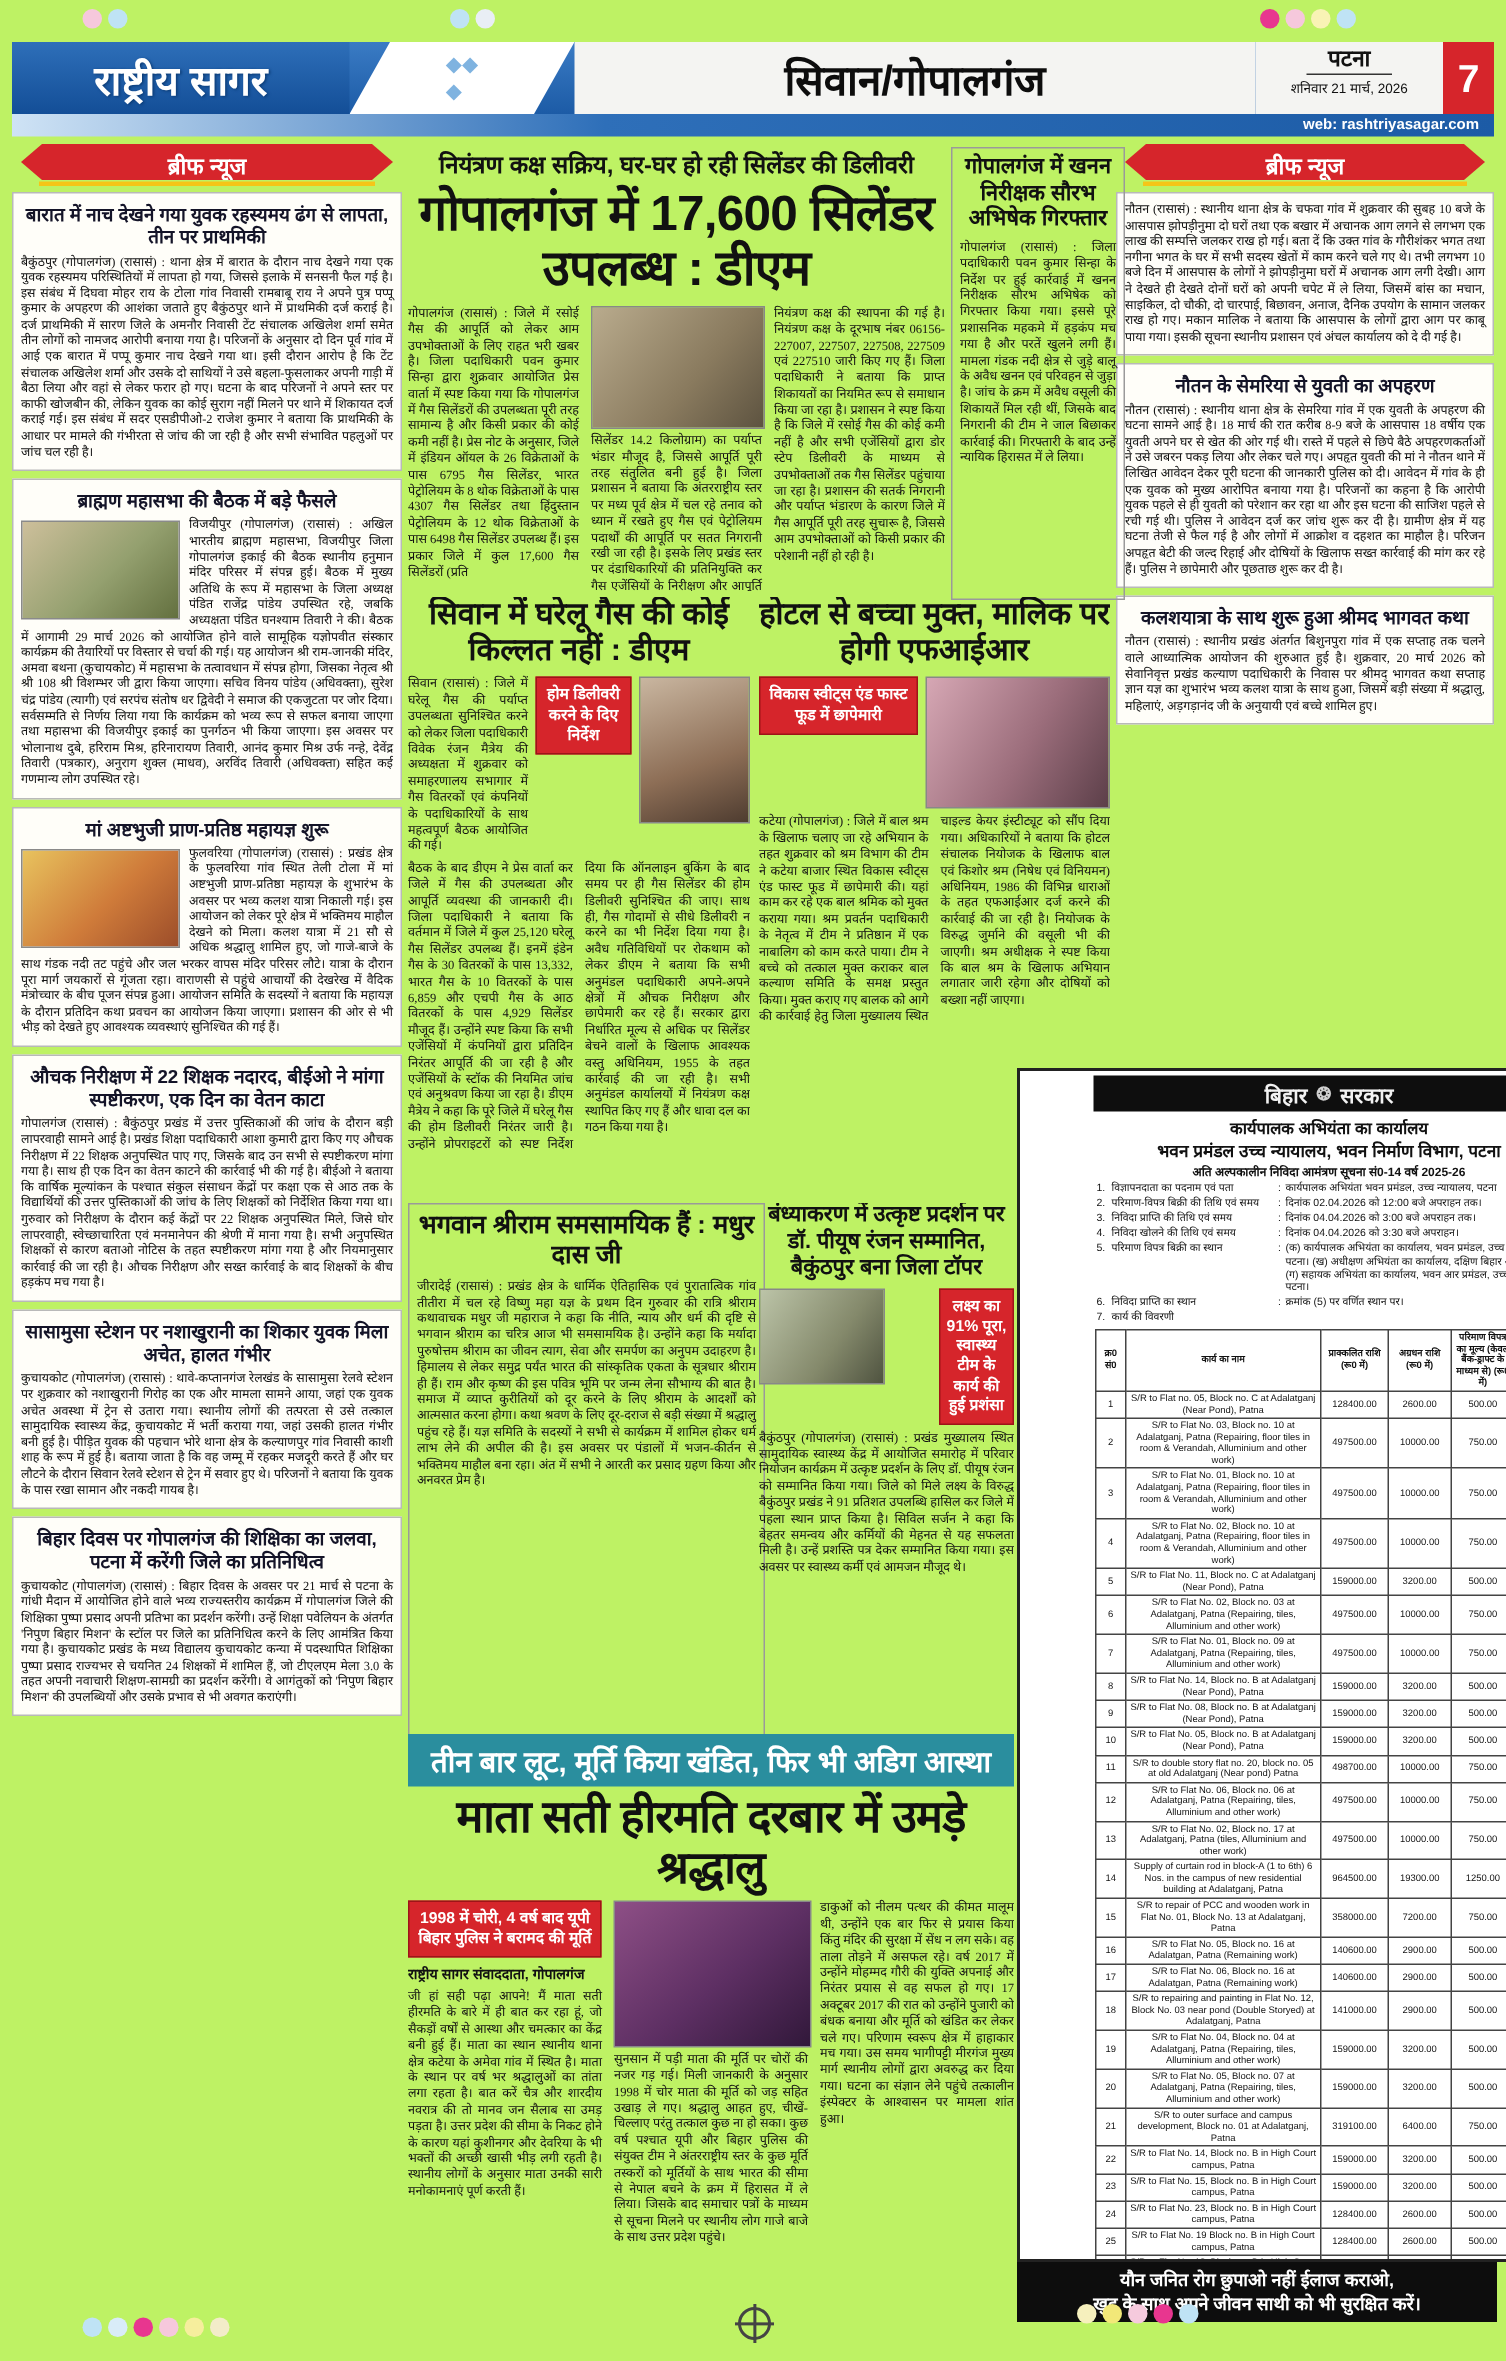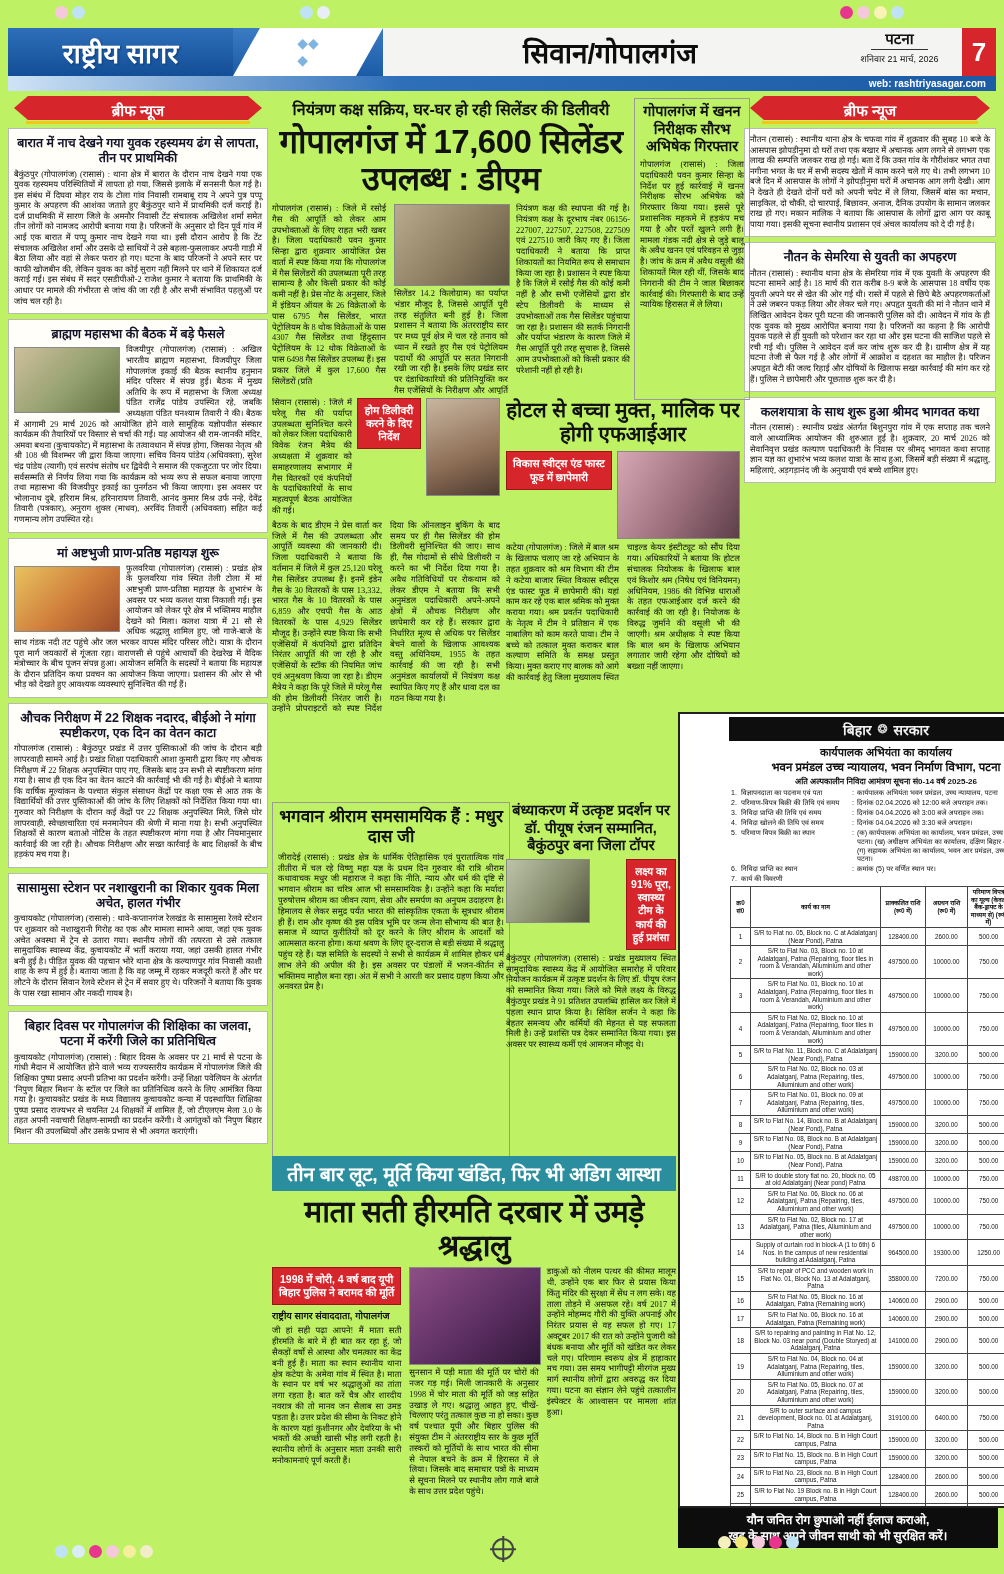--- a/index.html
+++ b/index.html
@@ -194,20 +194,21 @@
       <div class="body">नियंत्रण कक्ष की स्थापना की गई है। नियंत्रण कक्ष के दूरभाष नंबर 06156-227007, 227507, 227508, 227509 एवं 227510 जारी किए गए हैं। जिला पदाधिकारी ने बताया कि प्राप्त शिकायतों का नियमित रूप से समाधान किया जा रहा है। प्रशासन ने स्पष्ट किया है कि जिले में रसोई गैस की कोई कमी नहीं है और सभी एजेंसियों द्वारा डोर स्टेप डिलीवरी के माध्यम से उपभोक्ताओं तक गैस सिलेंडर पहुंचाया जा रहा है। प्रशासन की सतर्क निगरानी और पर्याप्त भंडारण के कारण जिले में गैस आपूर्ति पूरी तरह सुचारू है, जिससे आम उपभोक्ताओं को किसी प्रकार की परेशानी नहीं हो रही है।</div>
     </div>
   </section>
 
   <aside class="art boxed" style="left:634px;top:98px;width:104px;height:292px;">
     <div class="h4head">गोपालगंज में खनन निरीक्षक सौरभ अभिषेक गिरफ्तार</div>
     <div class="body">गोपालगंज (रासासं) : जिला पदाधिकारी पवन कुमार सिन्हा के निर्देश पर हुई कार्रवाई में खनन निरीक्षक सौरभ अभिषेक को गिरफ्तार किया गया। इससे पूरे प्रशासनिक महकमे में हड़कंप मच गया है और परतें खुलने लगी हैं। मामला गंडक नदी क्षेत्र से जुड़े बालू के अवैध खनन एवं परिवहन से जुड़ा है। जांच के क्रम में अवैध वसूली की शिकायतें मिल रही थीं, जिसके बाद निगरानी की टीम ने जाल बिछाकर कार्रवाई की। गिरफ्तारी के बाद उन्हें न्यायिक हिरासत में ले लिया।</div>
   </aside>
 
   <section class="art" style="left:272px;top:398px;width:228px;height:400px;">
+    <div class="h2head">सिवान में घरेलू गैस की कोई किल्लत नहीं : डीएम</div>
     <div style="display:flex;gap:5px;margin-bottom:4px;">
       <div class="body" style="flex:1;">सिवान (रासासं) : जिले में घरेलू गैस की पर्याप्त उपलब्धता सुनिश्चित करने को लेकर जिला पदाधिकारी विवेक रंजन मैत्रेय की अध्यक्षता में शुक्रवार को समाहरणालय सभागार में गैस वितरकों एवं कंपनियों के पदाधिकारियों के साथ महत्वपूर्ण बैठक आयोजित की गई।</div>
       <div style="width:64px;flex:none;">
         <div class="redbox">होम डिलीवरी करने के दिए निर्देश</div>
       </div>
       <div class="aphoto" style="width:72px;height:96px;flex:none;background:linear-gradient(160deg,#c9b6a0,#8d6e56 60%,#4e3c30);"></div>
     </div>
     <div class="body twocol">बैठक के बाद डीएम ने प्रेस वार्ता कर जिले में गैस की उपलब्धता और आपूर्ति व्यवस्था की जानकारी दी। जिला पदाधिकारी ने बताया कि वर्तमान में जिले में कुल 25,120 घरेलू गैस सिलेंडर उपलब्ध हैं। इनमें इंडेन गैस के 30 वितरकों के पास 13,332, भारत गैस के 10 वितरकों के पास 6,859 और एचपी गैस के आठ वितरकों के पास 4,929 सिलेंडर मौजूद हैं। उन्होंने स्पष्ट किया कि सभी एजेंसियों में कंपनियों द्वारा प्रतिदिन निरंतर आपूर्ति की जा रही है और एजेंसियों के स्टॉक की नियमित जांच एवं अनुश्रवण किया जा रहा है। डीएम मैत्रेय ने कहा कि पूरे जिले में घरेलू गैस की होम डिलीवरी निरंतर जारी है। उन्होंने प्रोपराइटरों को स्पष्ट निर्देश दिया कि ऑनलाइन बुकिंग के बाद समय पर ही गैस सिलेंडर की होम डिलीवरी सुनिश्चित की जाए। साथ ही, गैस गोदामों से सीधे डिलीवरी न करने का भी निर्देश दिया गया है। अवैध गतिविधियों पर रोकथाम को लेकर डीएम ने बताया कि सभी अनुमंडल पदाधिकारी अपने-अपने क्षेत्रों में औचक निरीक्षण और छापेमारी कर रहे हैं। सरकार द्वारा निर्धारित मूल्य से अधिक पर सिलेंडर बेचने वालों के खिलाफ आवश्यक वस्तु अधिनियम, 1955 के तहत कार्रवाई की जा रही है। सभी अनुमंडल कार्यालयों में नियंत्रण कक्ष स्थापित किए गए हैं और धावा दल का गठन किया गया है।</div>
   </section>
 

